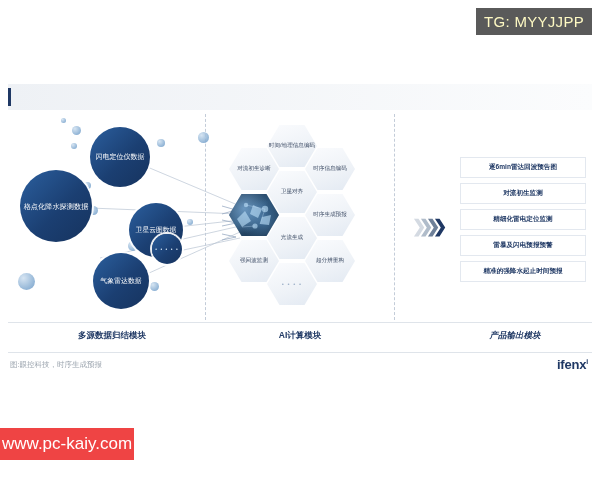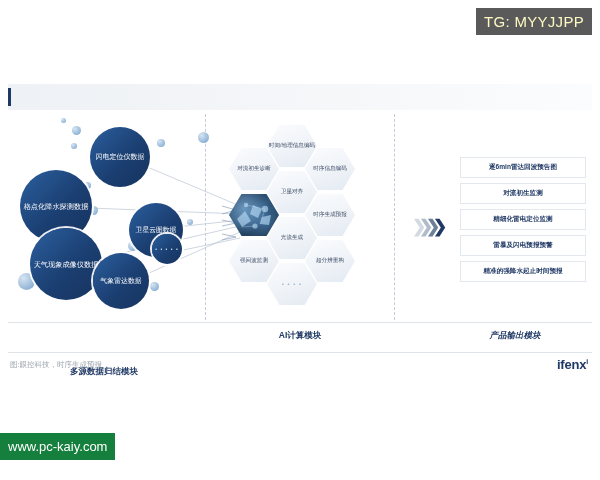--- a/index.html
+++ b/index.html
@@ -85,21 +85,21 @@
   .source{
     position:absolute;left:10px;top:360px;font-size:7.5px;color:#9aa3ad;
   }
   .brand{
     position:absolute;right:12px;top:357px;font-size:13px;
     color:#1f3864;font-weight:bold;letter-spacing:-.2px;
   }
   .brand sup{font-size:7px;vertical-align:super;}
   .wm{
     position:absolute;left:0;bottom:20px;
-    background:#15803d;color:#ffffff;font-size:13px;padding:6px 8px;
+    background:#ef4444;color:#ffffff;font-size:17px;padding:6px 2px;
   }
 </style>
 </head>
 <body>
 
 <div class="tg-badge">TG: MYYJJPP</div>
 
 <div class="figure-title-bar">
   <div class="title-accent"></div>
 </div>
@@ -142,23 +142,20 @@
   </div>
 
   <div class="circle" style="left:12px;top:60px;width:72px;height:72px;font-size:7.2px;">
     <span>格点化降水探测数据</span>
   </div>
 
   <div class="circle" style="left:121px;top:93px;width:54px;height:54px;font-size:6.8px;">
     <span>卫星云图数据</span>
   </div>
 
-  <div class="circle" style="left:22px;top:118px;width:72px;height:72px;font-size:7.2px;">
-    <span>天气现象成像仪数据</span>
-  </div>
 
   <div class="circle" style="left:85px;top:143px;width:56px;height:56px;font-size:6.9px;">
     <span>气象雷达数据</span>
   </div>
 
   <div class="circle dots-circle" style="left:144px;top:124px;width:30px;height:30px;font-size:5px;">
     <span>• • • • •</span>
   </div>
 
   <div class="hex" style="left:259px;top:14px;">
@@ -226,21 +223,21 @@
     <span>雷暴及闪电预报预警</span>
   </div>
   <div class="out-box" style="top:151px;">
     <span>精准的强降水起止时间预报</span>
   </div>
 </div>
 
 <div class="bot-rule"></div>
 <div class="bot-rule2"></div>
 
-<div class="module-label" style="left:24px;width:160px;margin-top:36px;">多源数据归结模块</div>
+<div class="module-label" style="left:32px;width:160px;">多源数据归结模块</div>
 <div class="module-label" style="left:230px;width:140px;">AI计算模块</div>
 <div class="module-label" style="left:450px;width:130px;font-style:italic;">产品输出模块</div>
 
 <div class="source">图:眼控科技，时序生成预报</div>
 <div class="brand">
   <span>ifenx</span><sup>i</sup>
 </div>
 
 <div class="wm">www.pc-kaiy.com</div>
 

